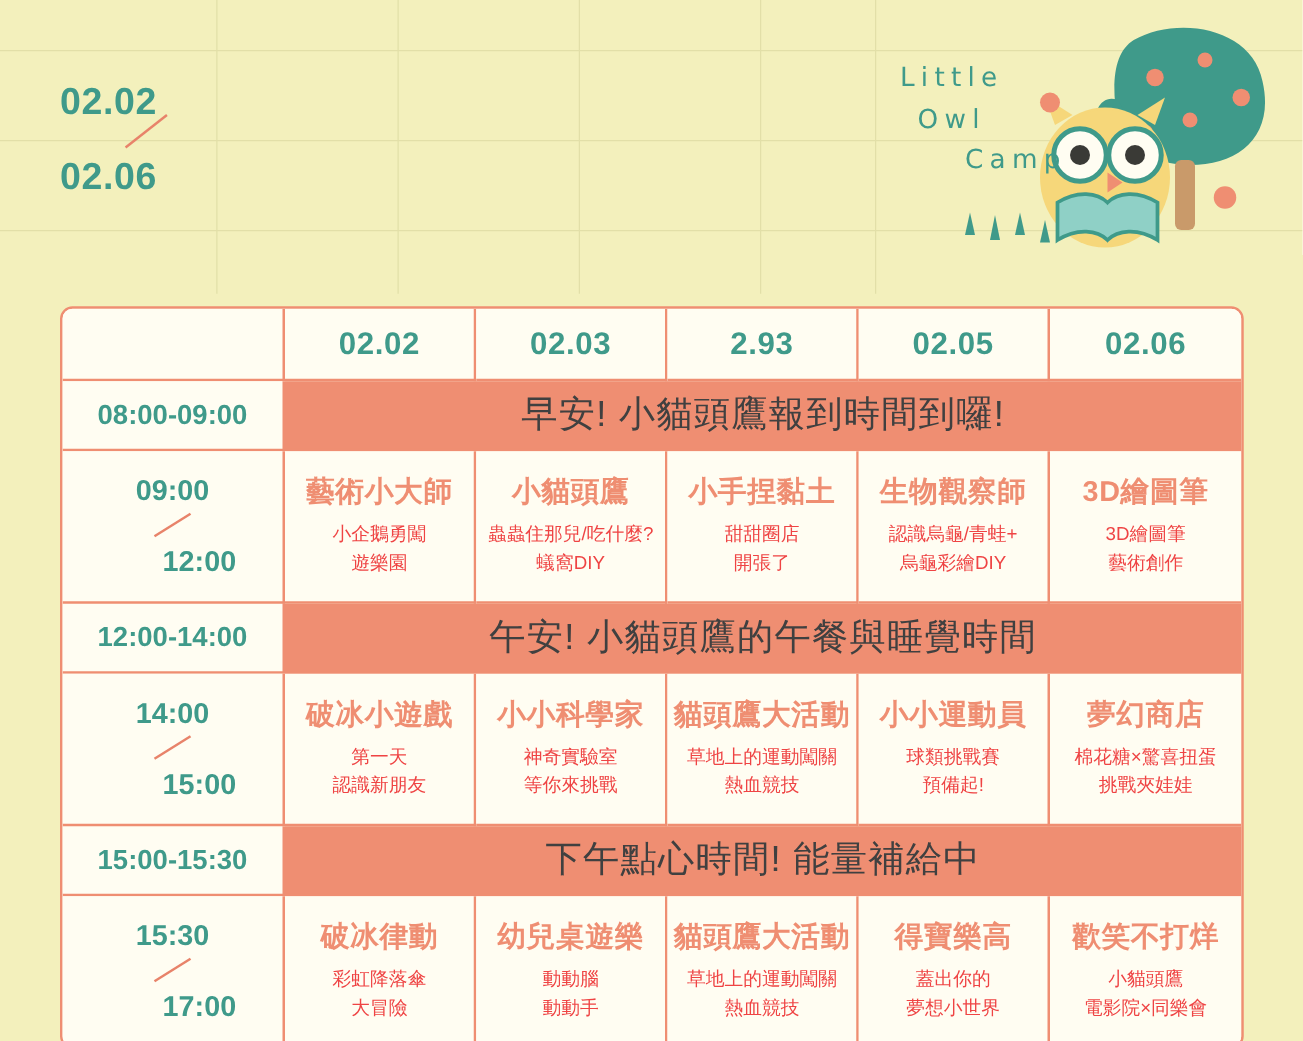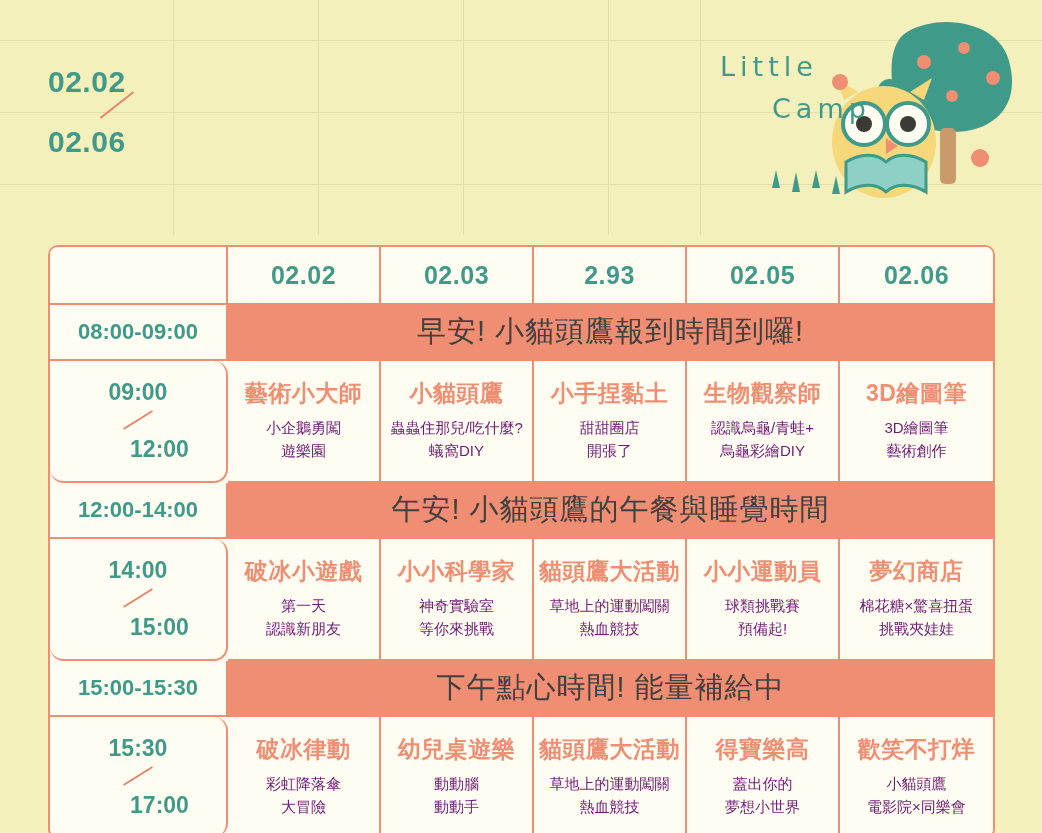--- a/index.html
+++ b/index.html
@@ -86,21 +86,21 @@
     right: 20px;
     top: 20px;
     width: 310px;
     height: 200px;
   }
   .logo-text {
     position: absolute;
     left: 8px;
     top: 26px;
     color: #3f9a8a;
-    font-size: 27px;
+    font-size: 21px;
     letter-spacing: 5px;
     line-height: 1.55;
     font-family: "DejaVu Sans", "Liberation Sans", sans-serif;
   }
   .logo-text .l2 { padding-left: 14px; display: block; }
   .logo-text .l3 { padding-left: 4px; display: block; margin-left: 48px; }
 
   
   .sched {
     position: absolute;
@@ -158,21 +158,20 @@
   }
 
   
   .timecell {
     background: #fffdf2;
     color: #3f9a8a;
     font-weight: bold;
     font-size: 23px;
     position: relative;
     height: 120px;
-    border-radius: 14px;
   }
   .timecell .t-top { display: block; }
   .timecell .t-bot { display: block; margin-top: 30px; padding-left: 43px; }
   .timecell .t-slash {
     position: absolute;
     left: 50%;
     top: 50%;
     margin-left: -17px;
     margin-top: -2px;
     width: 34px;
@@ -188,21 +187,21 @@
     padding: 6px 4px;
   }
   .act .a-title {
     color: #ef8e72;
     font-weight: bold;
     font-size: 23px;
     letter-spacing: 0.5px;
     line-height: 1.25;
   }
   .act .a-sub {
-    color: #701a75;
+    color: #ef4444;
     font-size: 15px;
     line-height: 1.55;
     margin-top: 8px;
   }
 </style>
 </head>
 <body>
 
 <div class="grid-lines">
   <div class="v" style="left:173px"></div>
@@ -220,20 +219,21 @@
   <div class="date-range">
     <span class="d1">02.02</span>
     <span class="slash"></span>
     <span class="d2">02.06</span>
   </div>
 
 
   <div class="logo">
     <div class="logo-text">
       <span class="l1">Little</span>
+      <span class="l2">Owl</span>
       <span class="l3">Camp</span>
     </div>
     <svg width="310" height="200" viewBox="0 0 310 200">
 
       <path d="M195 12 C230 -8 290 2 298 45 C308 88 280 112 240 112 C205 112 182 92 180 62 C178 38 182 20 195 12 Z" fill="#3f9a8a"></path>
       <path d="M182 60 C170 55 160 70 168 82 C175 94 192 92 196 80 Z" fill="#3f9a8a"></path>
 
       <circle cx="212" cy="42" r="7" fill="#ef8e72"></circle>
       <circle cx="252" cy="28" r="6" fill="#ef8e72"></circle>
       <circle cx="281" cy="58" r="7" fill="#ef8e72"></circle>

